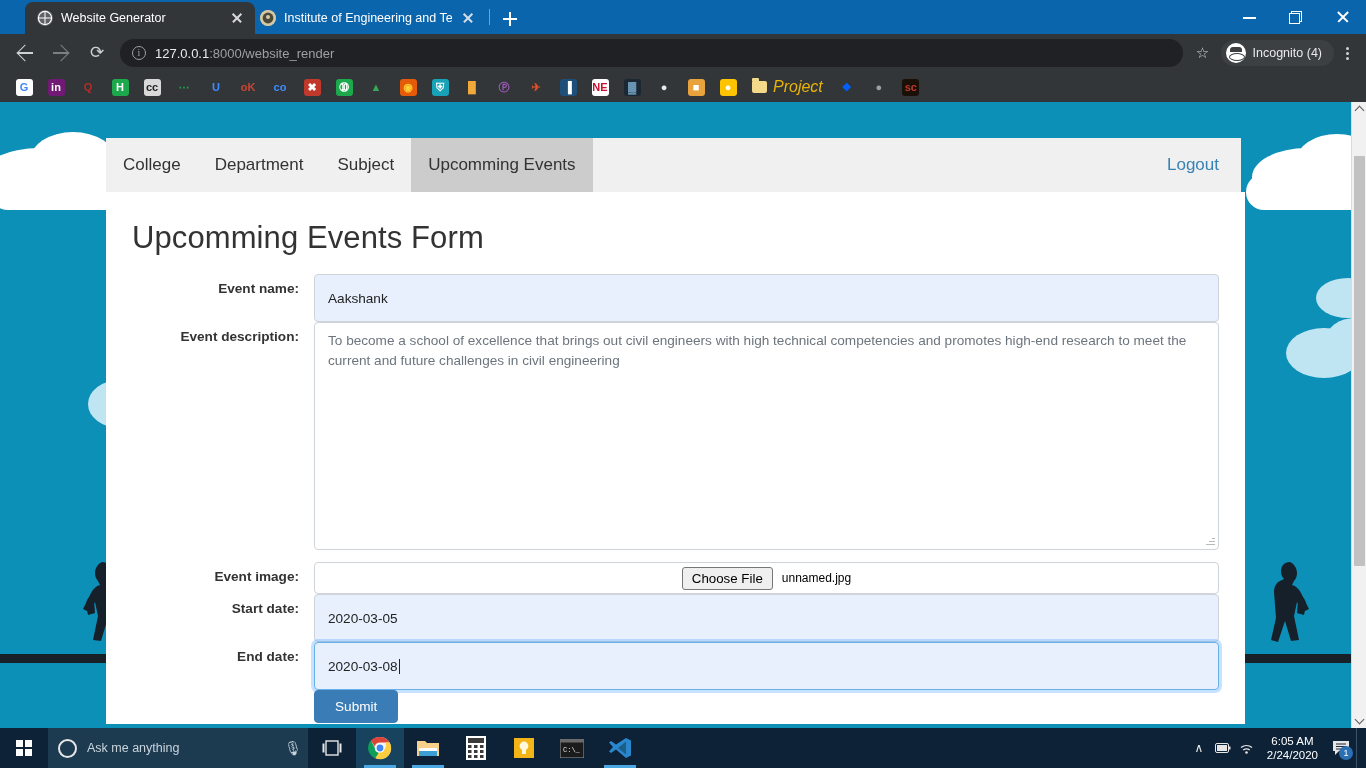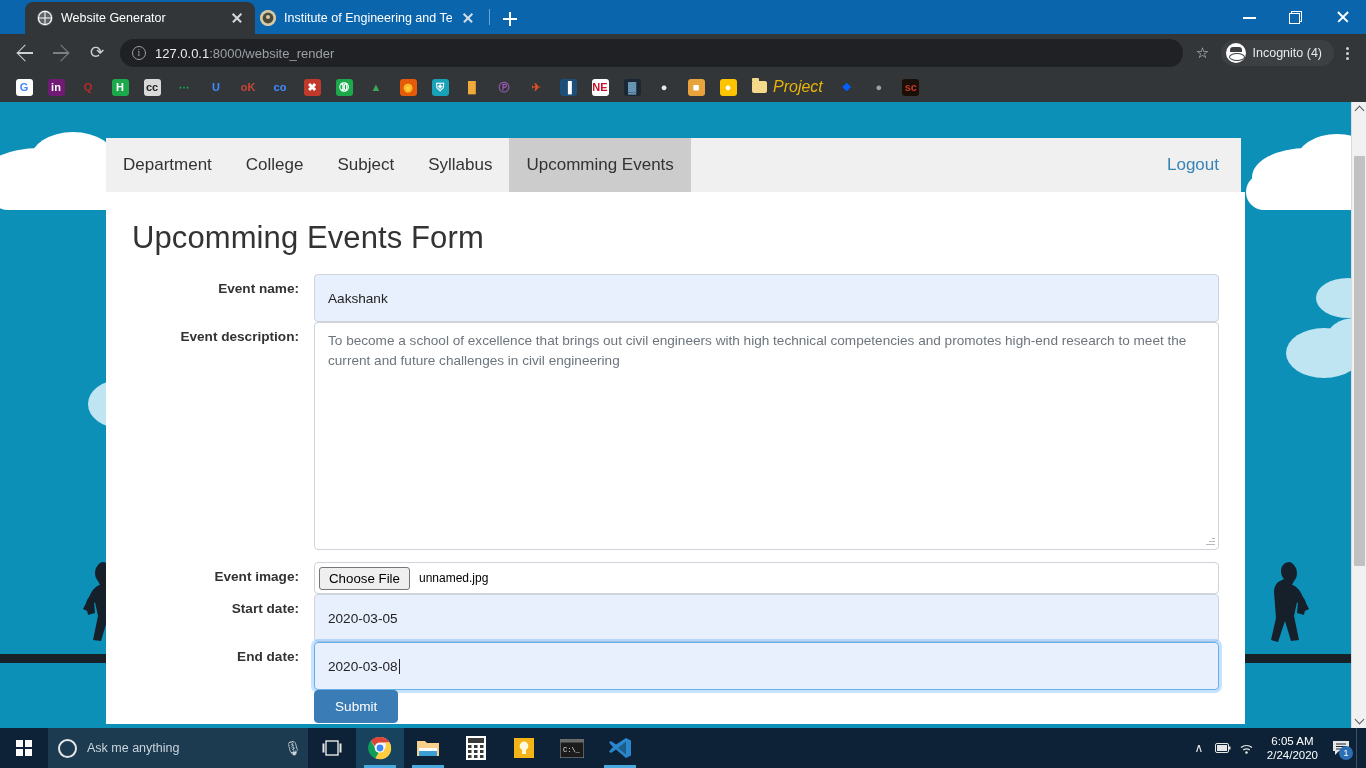--- a/index.html
+++ b/index.html
@@ -138,21 +138,21 @@
     padding:8px 13px; font-size:13.6px; color:#6c757d; line-height:20px; position:relative;
   }
   .ta-grip { position:absolute; right:2px; bottom:2px; width:12px; height:12px; }
   .ta-grip i { position:absolute; right:1px; background:#b9b9b9; height:1px; }
   .ta-grip i:nth-child(1){ bottom:2px; width:9px; }
   .ta-grip i:nth-child(2){ bottom:5px; width:6px; }
   .ta-grip i:nth-child(3){ bottom:8px; width:3px; }
 
   .fileinp {
     width:100%; height:32px; background:#fff; border:1px solid #ced4da; border-radius:4px;
-    display:flex; align-items:center; padding:3px 4px;
+    display:flex; align-items:center; padding:3px 4px;justify-content:center;
   }
   .choose-btn {
     height:23px; background:#efefef; border:1px solid #767676; border-radius:3px;
     padding:0 9px; font-size:13.3px; color:#000; display:flex; align-items:center;
   }
   .filename { font-size:12px; color:#000; margin-left:9px; }
 
   .submit {
     background:#3a7cb5; color:#fff; border:1px solid #3a7cb5; border-radius:4px;
     padding:8px 20px; font-size:13.6px; font-family:"Liberation Sans", sans-serif;
@@ -365,24 +365,23 @@
       <path fill="#16202a" d="M20 38c-4 1-6 5-6 9l2 10 7-2-1-12z"></path>
     </svg>
     <svg class="person" style="left:1264px;" width="56" height="96" viewBox="0 0 56 96">
       <path fill="#16202a" d="M26 4c-6 0-9 4-9 9 0 3 1 6 3 8l-4 2c-4 2-6 6-6 11l2 26-5 22 7 2 7-21 6 20 8-1-5-24 3-14 6 10 6-3-8-16c-2-4-5-7-9-8l2-4c2-2 3-5 3-8 0-5-3-9-7-11z"></path>
       <path fill="#16202a" d="M36 38c4 1 6 5 6 9l-2 10-7-2 1-12z"></path>
     </svg>
 
     <div class="page-card">
 
       <div class="navbar" id="site-nav">
-        <div class="navlink">Department</div>
-          <div class="navlink">College</div>
+        <div class="navlink">College</div>
+          <div class="navlink">Department</div>
           <div class="navlink">Subject</div>
-          <div class="navlink">Syllabus</div>
           <div class="navlink active">Upcomming Events</div>
           <div class="logout">Logout</div>
       </div>
 
       <div class="form-area">
         <h1 class="form-title">Upcomming Events Form</h1>
 
         <div class="frow">
           <div class="flabel">Event name:</div>
           <div class="fctl">

